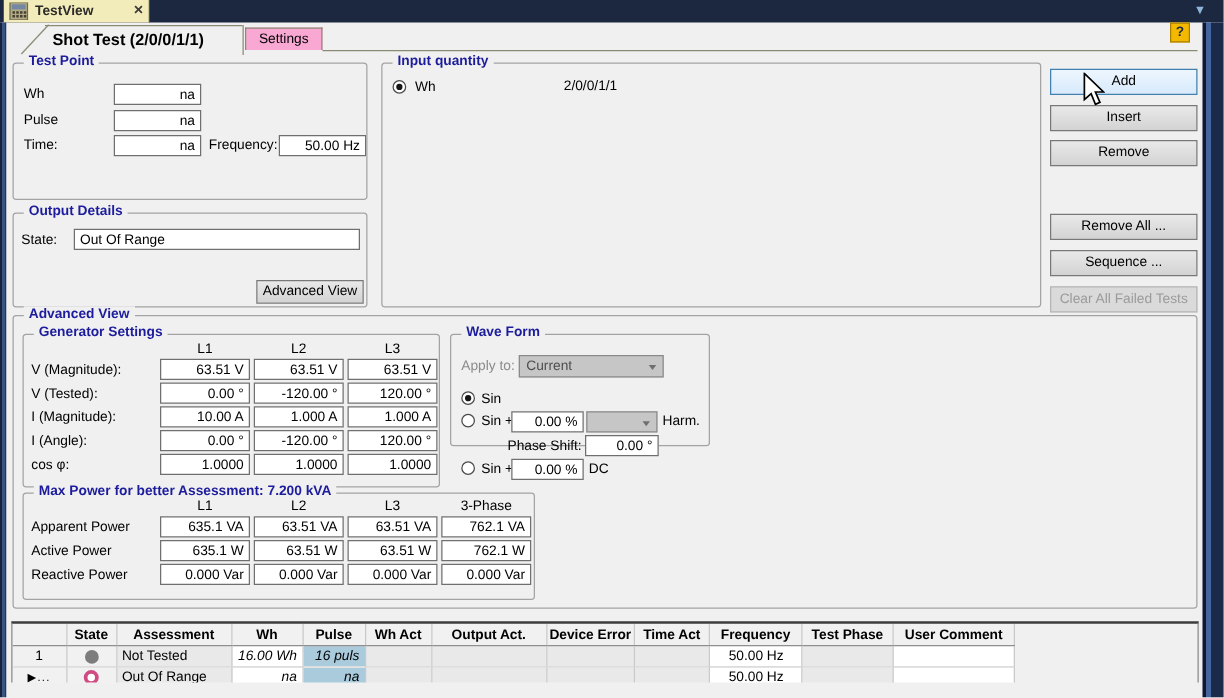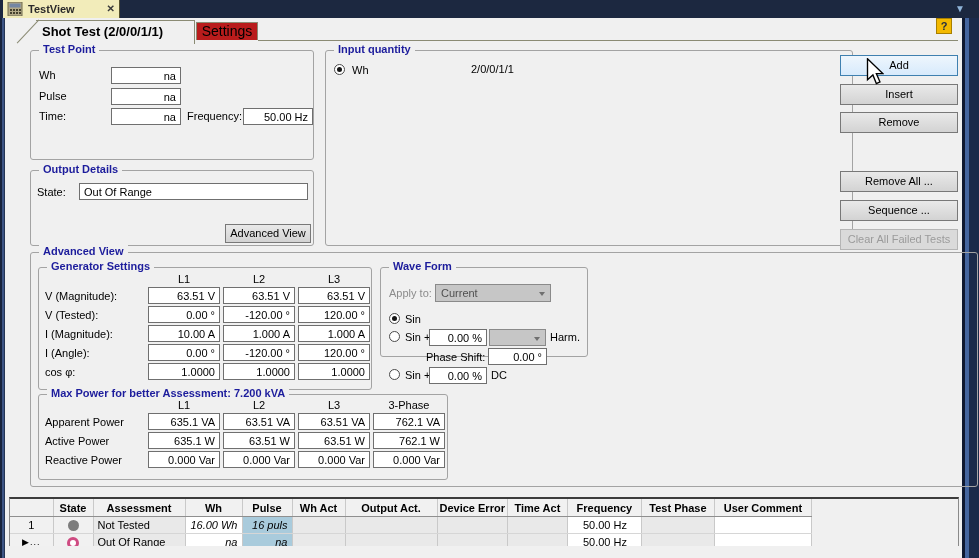--- a/index.html
+++ b/index.html
@@ -15,25 +15,25 @@
   .left-strip{position:absolute;left:0;top:18px;width:5px;height:540px;background:linear-gradient(90deg,#17233c 0 2px,#3c5484 2px 4px,#233указ 4px),#233454;}
   .right-strip{position:absolute;left:962px;top:18px;width:17px;height:540px;background:linear-gradient(90deg,#0e1830 0 3px,#44659e 3px 7px,#1b2a4a 7px);}
   .help{position:absolute;left:936px;top:18px;width:16px;height:16px;background:#f3b900;border:1px solid #a87f00;box-sizing:border-box;font-size:11px;font-weight:bold;color:#1d2a44;text-align:center;line-height:14px;}
 
   
   .tab-title{position:absolute;left:42px;top:24px;font-size:13px;font-weight:bold;color:#000;white-space:nowrap;}
   .ln{position:absolute;background:#8b8b74;}
   .tab-top{left:36px;top:20px;width:158px;height:1px;}
   .tab-right{left:194px;top:20px;width:1px;height:24px;}
   .tab-diag{left:12px;top:31px;width:32px;height:1px;transform:rotate(-47deg);}
-  .settings-tab{position:absolute;left:196px;top:22px;width:62px;height:18px;border:1px solid #8b8b74;border-bottom:none;box-sizing:border-box;font-size:14px;text-align:center;line-height:17px;background:#b91c1c;}
+  .settings-tab{position:absolute;left:196px;top:22px;width:62px;height:18px;border:1px solid #8b8b74;border-bottom:none;box-sizing:border-box;font-size:11px;text-align:center;line-height:17px;background:#f9a8d4;}
   .tab-underline{left:258px;top:40px;width:700px;height:1px;}
 
   
-  .group{position:absolute;border:1px solid #a3a3a3;border-radius:3px;box-sizing:border-box;margin-left:20px;}
+  .group{position:absolute;border:1px solid #a3a3a3;border-radius:3px;box-sizing:border-box;}
   .gtitle{position:absolute;top:-8px;left:8px;background:#f0f0f0;padding:0 4px;font-size:11px;font-weight:bold;color:#1c1c9c;white-space:nowrap;}
 
   .lbl{position:absolute;font-size:11px;color:#000;white-space:nowrap;}
   .lbl.gray{color:#8b8b8b;}
   .field{position:absolute;background:#fff;border:1px solid #6f6f6f;box-sizing:border-box;height:17px;font-size:11px;text-align:right;padding:2px 4px 0;line-height:12px;}
   .field.left{text-align:left;}
 
   .btn{position:absolute;box-sizing:border-box;width:118px;height:21px;background:linear-gradient(#e9e9e9,#d3d3d3);border:1px solid #787878;font-size:11px;text-align:center;line-height:19px;color:#000;}
   .btn.primary{background:linear-gradient(#eef6fd,#d7eafc);border-color:#3f80b0;}
   .btn.disabled{color:#9b9b9b;border-color:#b5b5b5;background:#dadada;}

